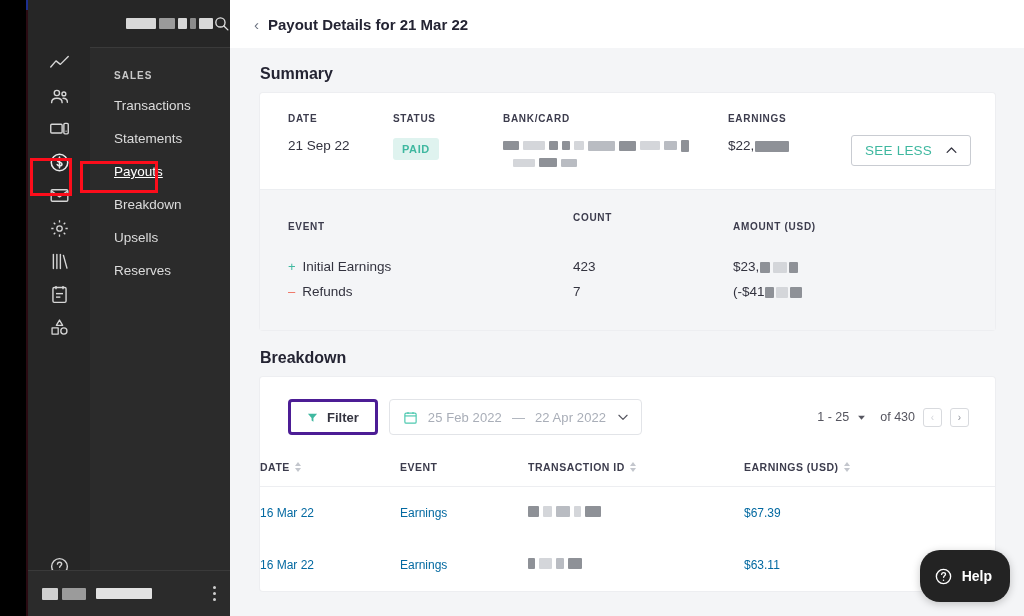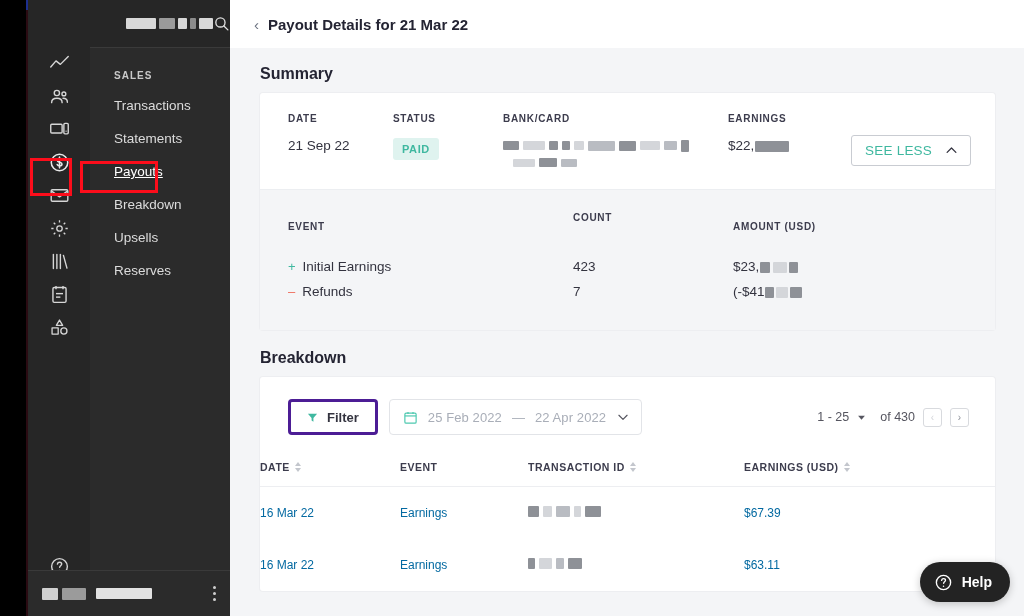--- a/index.html
+++ b/index.html
@@ -108,21 +108,21 @@
   .redact.lt { background: #d4d6da; }
   .redact.dk { background: #8e9197; }
   .rk { display: inline-flex; align-items: center; gap: 4px; }
 
   
   .userbar { position: absolute; left: 28px; bottom: 0; width: 202px; height: 46px; background: #2b2b2b; border-top: 1px solid #3a3a3a; display: flex; align-items: center; padding: 0 10px 0 14px; z-index: 30; }
   .dots { margin-left: auto; display: flex; flex-direction: column; gap: 3px; cursor: pointer; padding: 4px; }
   .dots b { width: 3px; height: 3px; background: #cfcfcf; border-radius: 50%; display: block; }
 
   
-  .help { position: absolute; right: 14px; bottom: 14px; background: #232323; border-radius: 20px; height: 40px; padding: 0 18px 0 14px; display: flex; align-items: center; gap: 9px; cursor: pointer; z-index: 50; box-shadow: 0 2px 8px rgba(0,0,0,.22); }
+  .help { position: absolute; right: 14px; bottom: 14px; background: #232323; border-radius: 20px; height: 52px; padding: 0 18px 0 14px; display: flex; align-items: center; gap: 9px; cursor: pointer; z-index: 50; box-shadow: 0 2px 8px rgba(0,0,0,.22); }
   .help span { color: #fff; font-size: 14px; font-weight: bold; }
   .nav-bottom-pad { flex: 1 1 auto; }
 </style>
 </head>
 <body>
 
 <div class="app">
 
   <div class="gutter">
     <div class="gutter-accent"></div>

